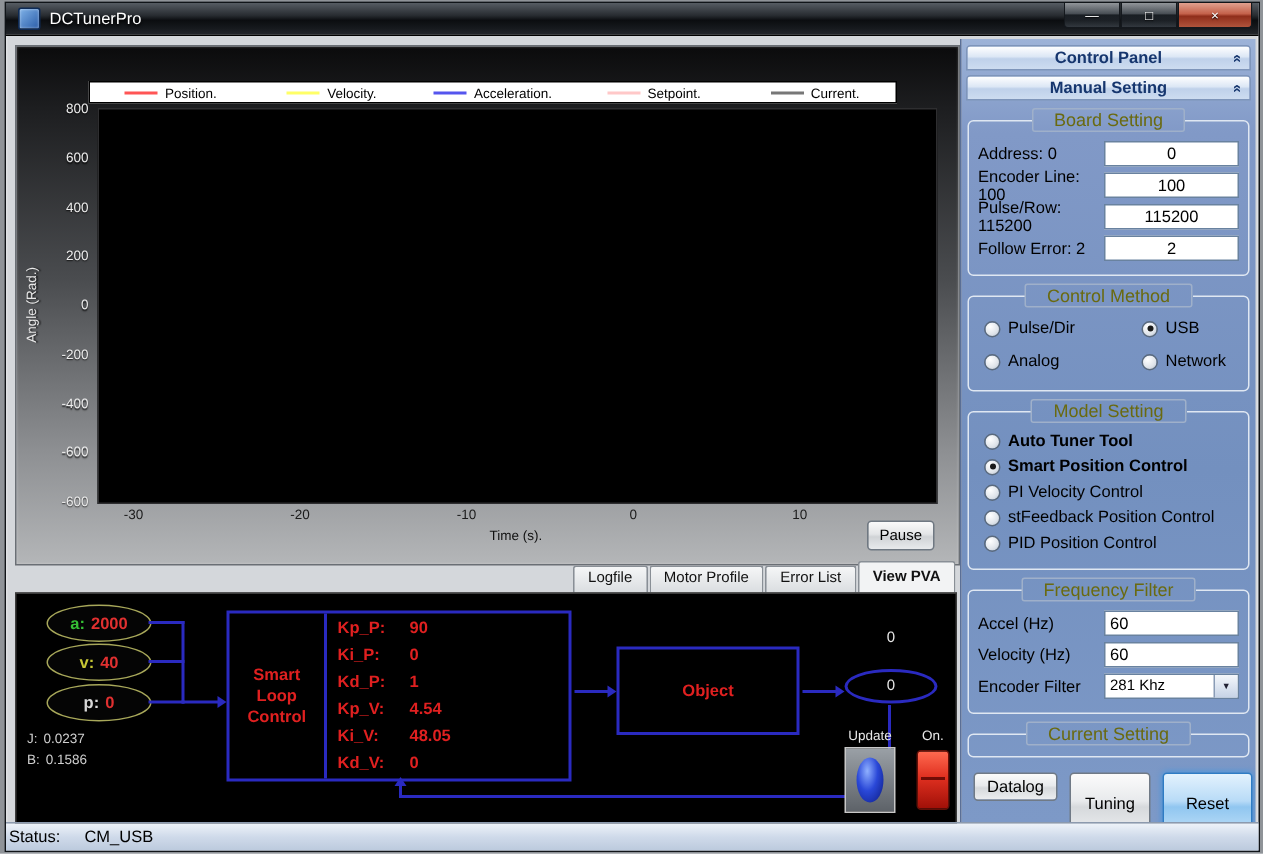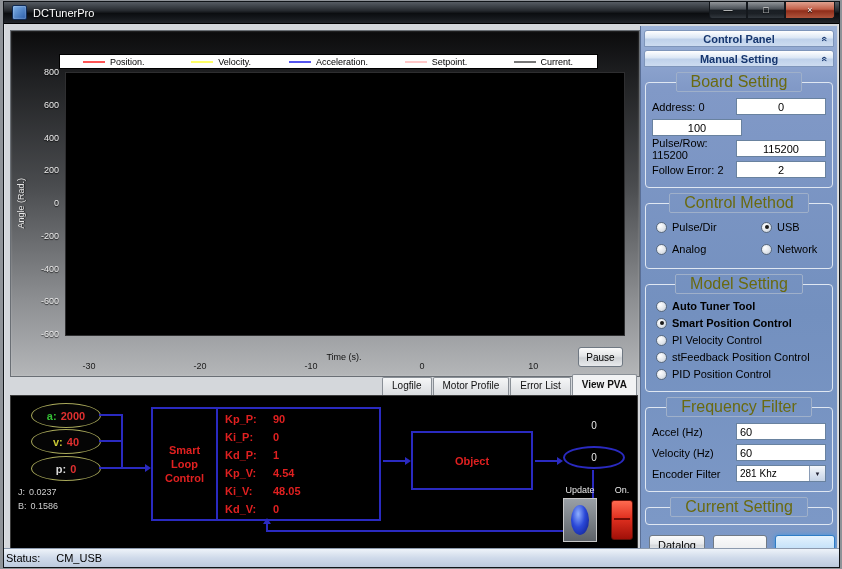--- a/index.html
+++ b/index.html
@@ -25,21 +25,21 @@
   .sw0{background:#ff5555}.sw1{background:#ffff66}.sw2{background:#5555ee}.sw3{background:#ffc8c8}.sw4{background:#777777}
   .plot{position:absolute;left:54px;top:41px;width:558px;height:262px;background:#000;border:1px solid #2e2e30;}
   .yticks{position:absolute;left:22px;top:41px;width:28px;height:262px;}
   .yticks span{position:absolute;right:2px;transform:translateY(-50%);font-size:9px;color:#ededed;text-shadow:0 1px 1px rgba(0,0,0,.8);}
   .yticks span:nth-child(1){top:0%}.yticks span:nth-child(2){top:12.5%}.yticks span:nth-child(3){top:25%}
   .yticks span:nth-child(4){top:37.5%}.yticks span:nth-child(5){top:50%}.yticks span:nth-child(6){top:62.5%}
   .yticks span:nth-child(7){top:75%}.yticks span:nth-child(8){top:87.5%}.yticks span:nth-child(9){top:100%}
   .ylabel{position:absolute;left:2px;top:41px;height:262px;width:16px;display:flex;align-items:center;justify-content:center;}
   .ylabel span{writing-mode:vertical-rl;transform:rotate(180deg);font-size:9px;color:#e8e8e8;text-shadow:0 1px 1px rgba(0,0,0,.7);}
   .xticks{position:absolute;left:54px;top:307px;width:558px;height:10px;}
-  .xticks span{position:absolute;transform:translateX(-50%);font-size:9px;color:#1b1b1b;margin-top:23px;}
+  .xticks span{position:absolute;transform:translateX(-50%);font-size:9px;color:#1b1b1b;}
   .xticks span:nth-child(1){left:4.3%}.xticks span:nth-child(2){left:24.2%}.xticks span:nth-child(3){left:44.1%}
   .xticks span:nth-child(4){left:64%}.xticks span:nth-child(5){left:83.9%}
   .xlabel{position:absolute;left:54px;top:321px;width:558px;text-align:center;font-size:9px;color:#111;}
   .pause-btn{position:absolute;left:567px;top:316px;width:45px;height:20px;background:linear-gradient(180deg,#fafafa,#e3e5e7 45%,#d0d3d6 55%,#e8eaec);border:1px solid #6f7882;border-radius:3px;font-size:10px;font-family:"Liberation Sans",sans-serif;display:flex;align-items:center;justify-content:center;color:#000;}
 
   
   .tabs{position:absolute;left:6px;top:373px;width:628px;height:20px;display:flex;justify-content:flex-end;align-items:flex-end;gap:1px;padding-right:1px;box-sizing:border-box;}
   .tab{height:17px;padding:0 9px;font-size:10px;line-height:16px;background:linear-gradient(#f5f6f7,#dadde0);border:1px solid #898f96;border-bottom:none;border-radius:2px 2px 0 0;color:#111;}
   .tab.active{height:20px;background:#f2f3f4;font-weight:bold;line-height:19px;}
 
@@ -81,21 +81,21 @@
   .led{width:18px;height:30px;border-radius:50%;background:radial-gradient(ellipse at 40% 30%,#8fb0ff 0%,#2a48d8 45%,#0c1a80 100%);}
   .switch{position:absolute;left:600px;top:104px;width:20px;height:38px;border-radius:3px;background:linear-gradient(180deg,#ff6a50,#e03020 45%,#a01008 100%);border:1px solid #601008;}
   .switch::after{content:"";position:absolute;left:2px;right:2px;top:17px;height:2px;background:#700c06;}
 
   
   .side-panel{position:absolute;left:636px;top:24px;right:2px;bottom:19px;background:linear-gradient(180deg,#9db3d8 0%,#8199c7 12%,#7390bf 55%,#7d99c7 100%);border-left:1px solid #5a6f96;overflow:hidden;box-sizing:border-box;}
   .pane-header{position:relative;height:17px;margin:4px 3px 0 3px;background:linear-gradient(180deg,#ffffff,#dce7f5 45%,#bfd1ea 55%,#cddcf0);border:1px solid #7e95ba;border-radius:3px 3px 0 0;color:#16366e;font-size:11px;font-weight:bold;text-align:center;line-height:16px;box-sizing:border-box;}
   .pane-header + .pane-header{margin-top:3px;}
   .chev{position:absolute;right:3px;top:2px;width:12px;height:12px;color:#16366e;font-size:10px;line-height:12px;transform:rotate(90deg);font-weight:bold;}
   fieldset{border:1px solid #dfe7f2;border-radius:4px;margin:5px 4px 0 4px;padding:2px 4px 5px 4px;min-width:0;}
-  legend{margin-left:auto;margin-right:auto;padding:0 14px;font-size:16px;color:#6a6a10;border:1px solid #9fb0ca;border-radius:2px;text-align:center;}
+  legend{margin-left:auto;margin-right:auto;padding:0 14px;font-size:12px;color:#6a6a10;border:1px solid #9fb0ca;border-radius:2px;text-align:center;}
   .frow{display:flex;align-items:center;justify-content:space-between;margin:4px 2px;height:17px;}
   .frow label{font-size:11px;color:#000;}
   .tb{width:90px;height:17px;border:1px solid #69829f;background:#fff;font:11px "Liberation Sans",sans-serif;text-align:center;padding:0;box-sizing:border-box;}
   .tb.left{text-align:left;padding-left:3px;}
   .radio{display:flex;align-items:center;gap:5px;font-size:11px;color:#000;}
   .rdot{width:11px;height:11px;border-radius:50%;background:radial-gradient(circle at 35% 30%,#fff,#dfe4ea 60%,#b8c2cf);border:1px solid #5a6a7e;position:relative;flex:none;box-sizing:border-box;}
   .radio.checked .rdot::after{content:"";position:absolute;left:2.5px;top:2.5px;width:4px;height:4px;border-radius:50%;background:#1a1a1a;}
   .radio.bold{font-weight:bold;}
   .cm-grid{display:grid;grid-template-columns:105px 1fr;row-gap:10px;padding:6px 2px 8px 6px;}
   .ms-list{display:flex;flex-direction:column;gap:5px;padding:4px 2px 6px 6px;}
@@ -280,20 +280,21 @@
       <span class="chev">«</span>
     </div>
 
     <fieldset>
       <legend>Board Setting</legend>
       <div class="frow">
         <label>Address: 0</label>
         <input class="tb" value="0" style="">
       </div>
       <div class="frow">
+        <label>Encoder Line: 100</label>
         <input class="tb" value="100" style="">
       </div>
       <div class="frow">
         <label>Pulse/Row: 115200</label>
         <input class="tb" value="115200" style="">
       </div>
       <div class="frow">
         <label>Follow Error: 2</label>
         <input class="tb" value="2" style="">
       </div>

